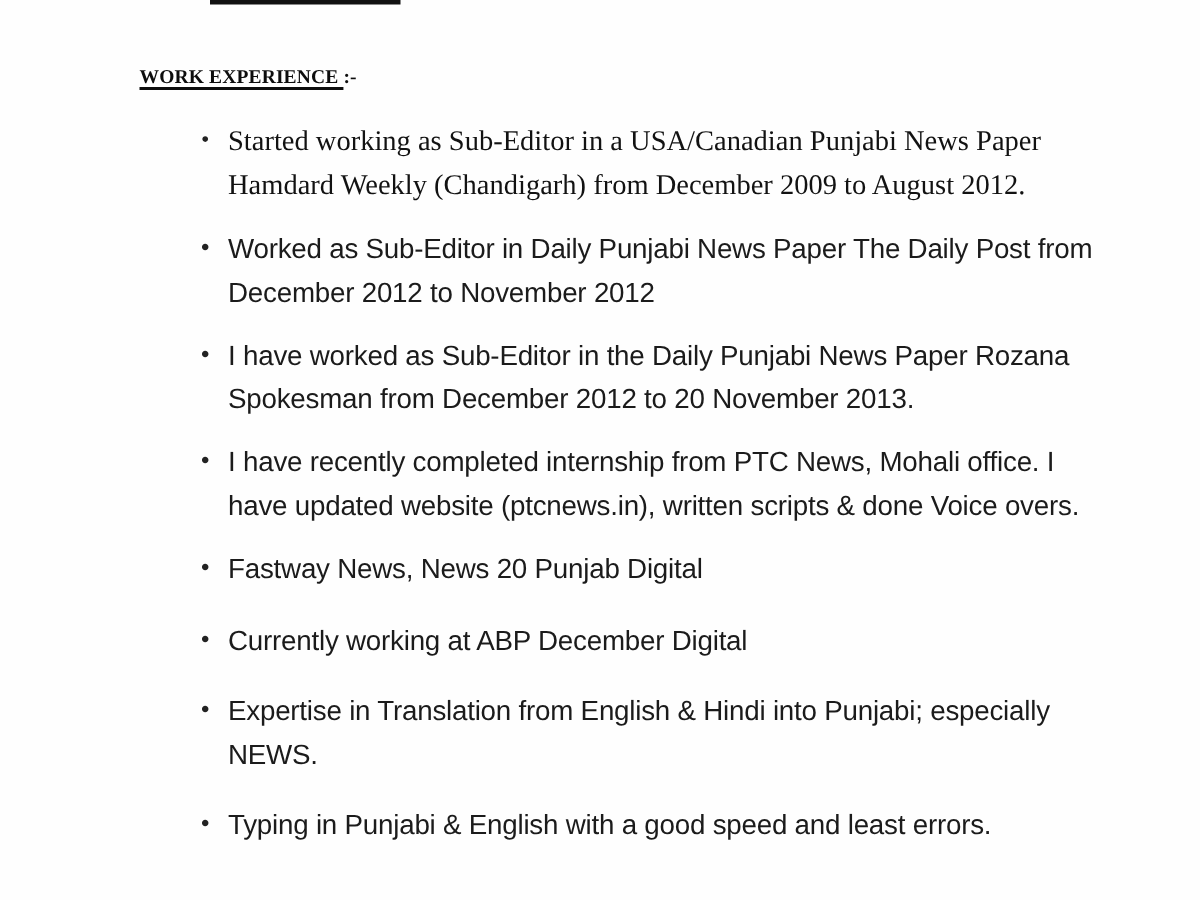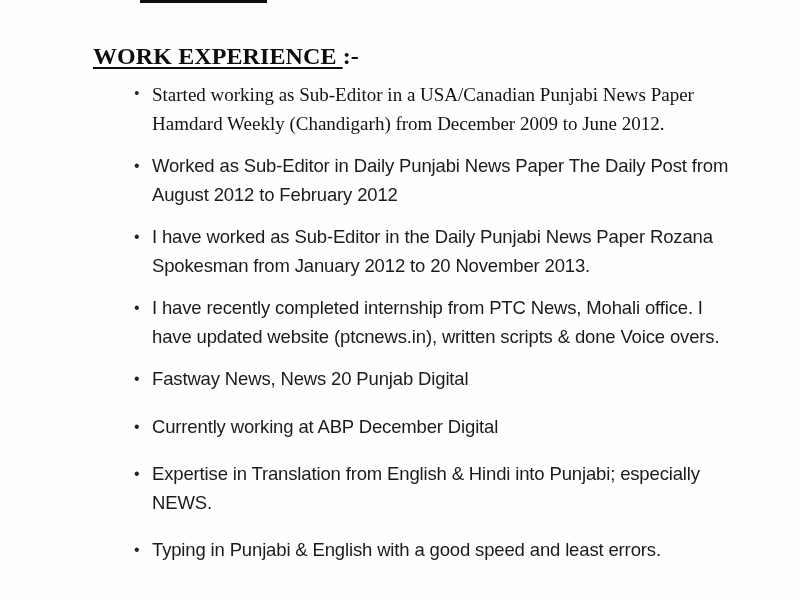--- a/index.html
+++ b/index.html
@@ -32,21 +32,21 @@
     height: 3px;
     background: #111111;
   }
 
   
   .section-heading {
     position: absolute;
     left: 93px;
     top: 43px;
     font-family: "Liberation Serif", "DejaVu Serif", serif;
-    font-size: 24px;
+    font-size: 13px;
     font-weight: bold;
     letter-spacing: 0.1px;
     white-space: pre;
     color: #0d0d0d;
   }
   .section-heading .u {
     text-decoration: underline;
     text-underline-offset: 2.5px;
     text-decoration-thickness: 1.6px;
   }
@@ -113,31 +113,31 @@
 <div class="page">
 
   <div class="cut-rule"></div>
 
   <div class="section-heading"><span class="u">WORK EXPERIENCE </span><span class="tail">:-</span></div>
 
   <div class="bullet-list">
 
     <div class="bullet-item serif">
       <span class="marker">•</span>
-      <span class="btext">Started working as Sub-Editor in a USA/Canadian Punjabi News Paper Hamdard Weekly (Chandigarh) from December 2009 to June 2012.</span>
+      <span class="btext">Started working as Sub-Editor in a USA/Canadian Punjabi News Paper Hamdard Weekly (Chandigarh) from December 2009 to August 2012.</span>
     </div>
 
     <div class="bullet-item sans">
       <span class="marker">•</span>
-      <span class="btext">Worked as Sub-Editor in Daily Punjabi News Paper The Daily Post from August 2012 to February 2012</span>
+      <span class="btext">Worked as Sub-Editor in Daily Punjabi News Paper The Daily Post from December 2012 to November 2012</span>
     </div>
 
     <div class="bullet-item sans">
       <span class="marker">•</span>
-      <span class="btext">I have worked as Sub-Editor in the Daily Punjabi News Paper Rozana Spokesman from January 2012 to 20 November 2013.</span>
+      <span class="btext">I have worked as Sub-Editor in the Daily Punjabi News Paper Rozana Spokesman from December 2012 to 20 November 2013.</span>
     </div>
 
     <div class="bullet-item sans">
       <span class="marker">•</span>
       <span class="btext">I have recently completed internship from PTC News, Mohali office. I have updated website (ptcnews.in), written scripts &amp; done Voice overs.</span>
     </div>
 
     <div class="bullet-item sans single">
       <span class="marker">•</span>
       <span class="btext">Fastway News, News 20 Punjab Digital</span>

